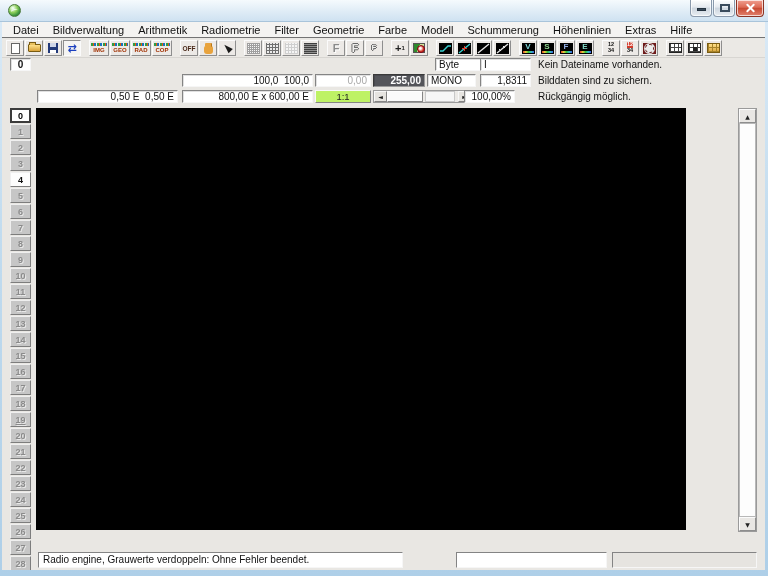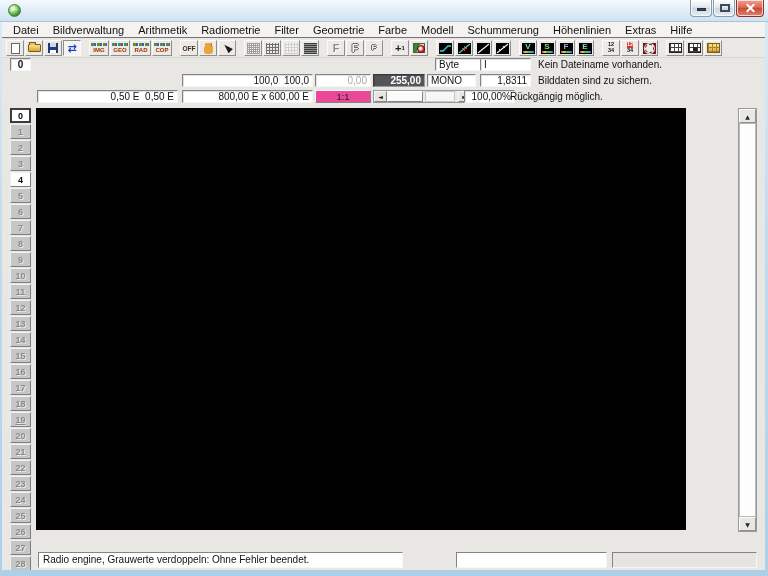--- a/index.html
+++ b/index.html
@@ -109,21 +109,21 @@
   .row { position:absolute; left:0; width:100%; height:14px; }
   .field { position:absolute; height:13px; background:#fff; border:1px solid;
     border-color:#848484 #f6f6f6 #f6f6f6 #848484; box-shadow:inset 1px 1px 0 rgba(0,0,0,.12);
     font-size:10px; color:#111; line-height:11px; padding:0 3px; white-space:pre; overflow:hidden; }
   .f-right { text-align:right; }
   .f-center { text-align:center; }
   .f-bold { font-weight:bold; }
   .f-dim { color:#a8a8a8; }
   .f-dark { background:#54555a; color:#fff; border-color:#3a3a3a #9a9a9a #9a9a9a #3a3a3a; }
   .row-label { position:absolute; height:13px; line-height:13px; font-size:10px; color:#111; white-space:nowrap; }
-  .mini-btn { position:absolute; height:13px; background:#ec4899; border:1px solid;
+  .mini-btn { position:absolute; height:13px; background:#bef264; border:1px solid;
     border-color:#f8f8f8 #848484 #848484 #f8f8f8; font-size:9.5px; color:#222;
     display:flex; align-items:center; justify-content:center; }
   .hscroll { position:absolute; height:13px; background:#eceae7; border:1px solid #9a9a9a; display:flex; }
   .hs-btn { width:13px; height:11px; background:#e6e4e0; border:1px solid;
     border-color:#f8f8f8 #848484 #848484 #f8f8f8; font-size:6px; color:#222;
     display:flex; align-items:center; justify-content:center; flex:none; font-family:"DejaVu Sans",sans-serif; }
   .hs-right { margin-left:auto; }
   .hs-thumb { width:36px; height:11px; background:#fbfbfb; border:1px solid; border-color:#fff #848484 #848484 #fff; flex:none; }
   .hs-track2 { width:30px; height:11px; background:#f6f6f6; border:1px solid #c8c8c8; flex:none; margin-left:2px; }
 
@@ -388,21 +388,21 @@
         <div class="field f-right" style="left:35px;width:141px;">0,50 E  0,50 E</div>
         <div class="field f-right" style="left:180px;width:131px;">800,00 E x 600,00 E</div>
         <div class="mini-btn" style="left:313px;width:56px;">1:1</div>
         <div class="hscroll" style="left:371px;width:99px;">
           <div class="hs-btn">◄</div>
           <div class="hs-thumb"></div>
           <div class="hs-track2"></div>
           <div class="hs-btn hs-right">►</div>
         </div>
         <div class="field f-right" style="left:462px;width:51px;">100,00%</div>
-        <div class="row-label" style="left:508px;">Rückgängig möglich.</div>
+        <div class="row-label" style="left:536px;">Rückgängig möglich.</div>
       </div>
     </div>
 
     <div class="slotbar">
         <div class="slot loaded active" style="top: 0px;">0</div>
         <div class="slot" style="top: 16px;">1</div>
         <div class="slot" style="top: 32px;">2</div>
         <div class="slot" style="top: 48px;">3</div>
         <div class="slot loaded" style="top: 64px;">4</div>
         <div class="slot" style="top: 80px;">5</div>

